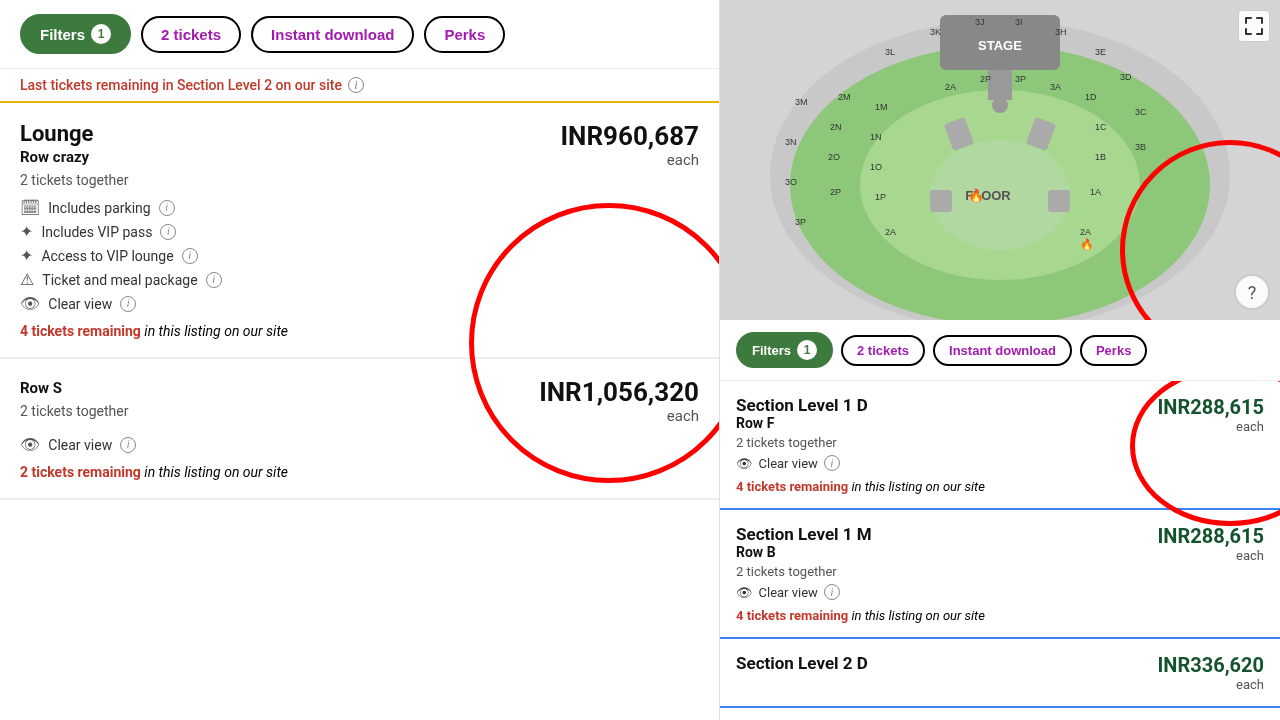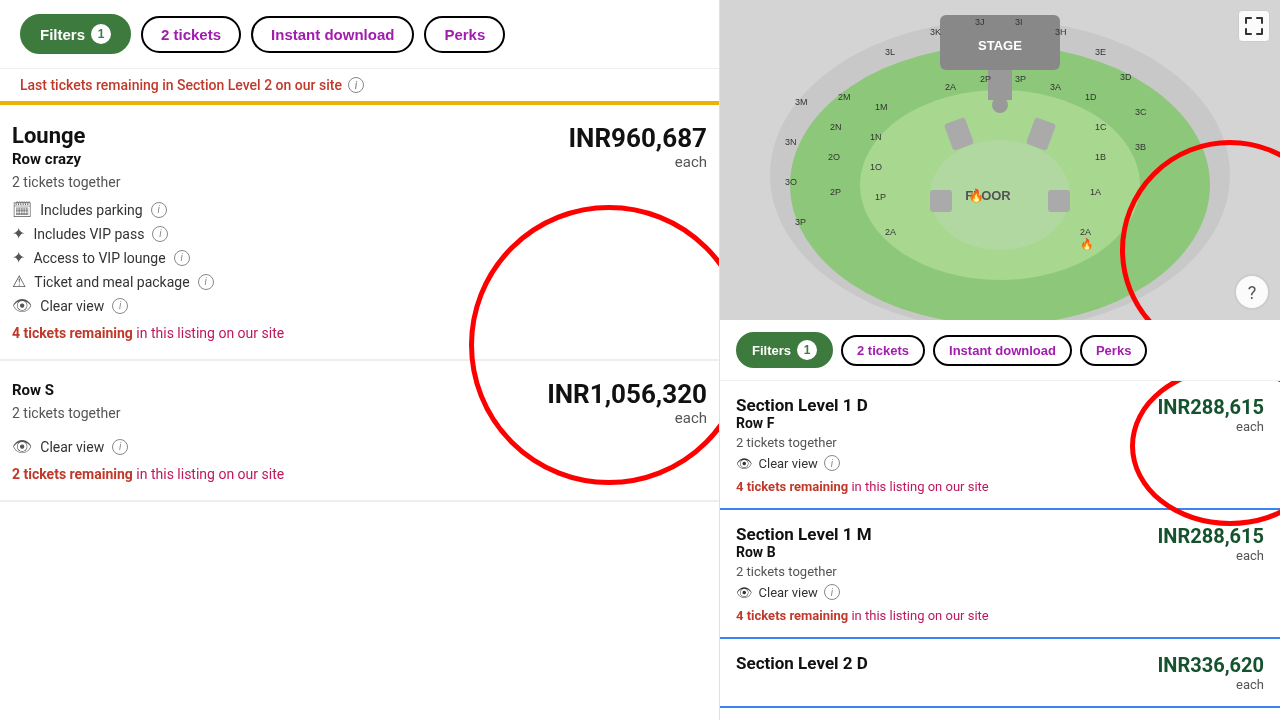--- a/index.html
+++ b/index.html
@@ -63,42 +63,42 @@
     .filter-btn:not(.active) {
       color: #a21caf;
     }
 
     
     .last-tickets-banner {
       padding: 8px 20px;
       color: #c0392b;
       font-size: 14px;
       font-weight: 500;
-      border-bottom: 4px solid #eab308;
+      border-bottom: 2px solid #eab308;
       display: flex;
       align-items: center;
       gap: 6px;
     }
     .info-icon {
       display: inline-flex;
       align-items: center;
       justify-content: center;
       width: 16px;
       height: 16px;
       border: 1.5px solid #888;
       border-radius: 50%;
       font-size: 10px;
       color: #888;
       font-style: italic;
       cursor: pointer;
     }
 
     
     .ticket-listing {
-      padding: 18px 12px;
+      padding: 18px 20px;
       border-bottom: 2px solid #eee;
       position: relative;
     }
 
     .listing-top {
       display: flex;
       justify-content: space-between;
       align-items: flex-start;
     }
 
@@ -150,21 +150,22 @@
 
     .remaining-text {
       margin-top: 10px;
       font-size: 14px;
     }
     .remaining-count {
       color: #c0392b;
       font-weight: 700;
     }
     .remaining-site {
-      color: #be185d;
+      color: #000000;
+      font-style: italic;
     }
 
     
     .red-circle-left {
       position: absolute;
       width: 280px;
       height: 280px;
       border: 5px solid red;
       border-radius: 50%;
       top: 100px;

